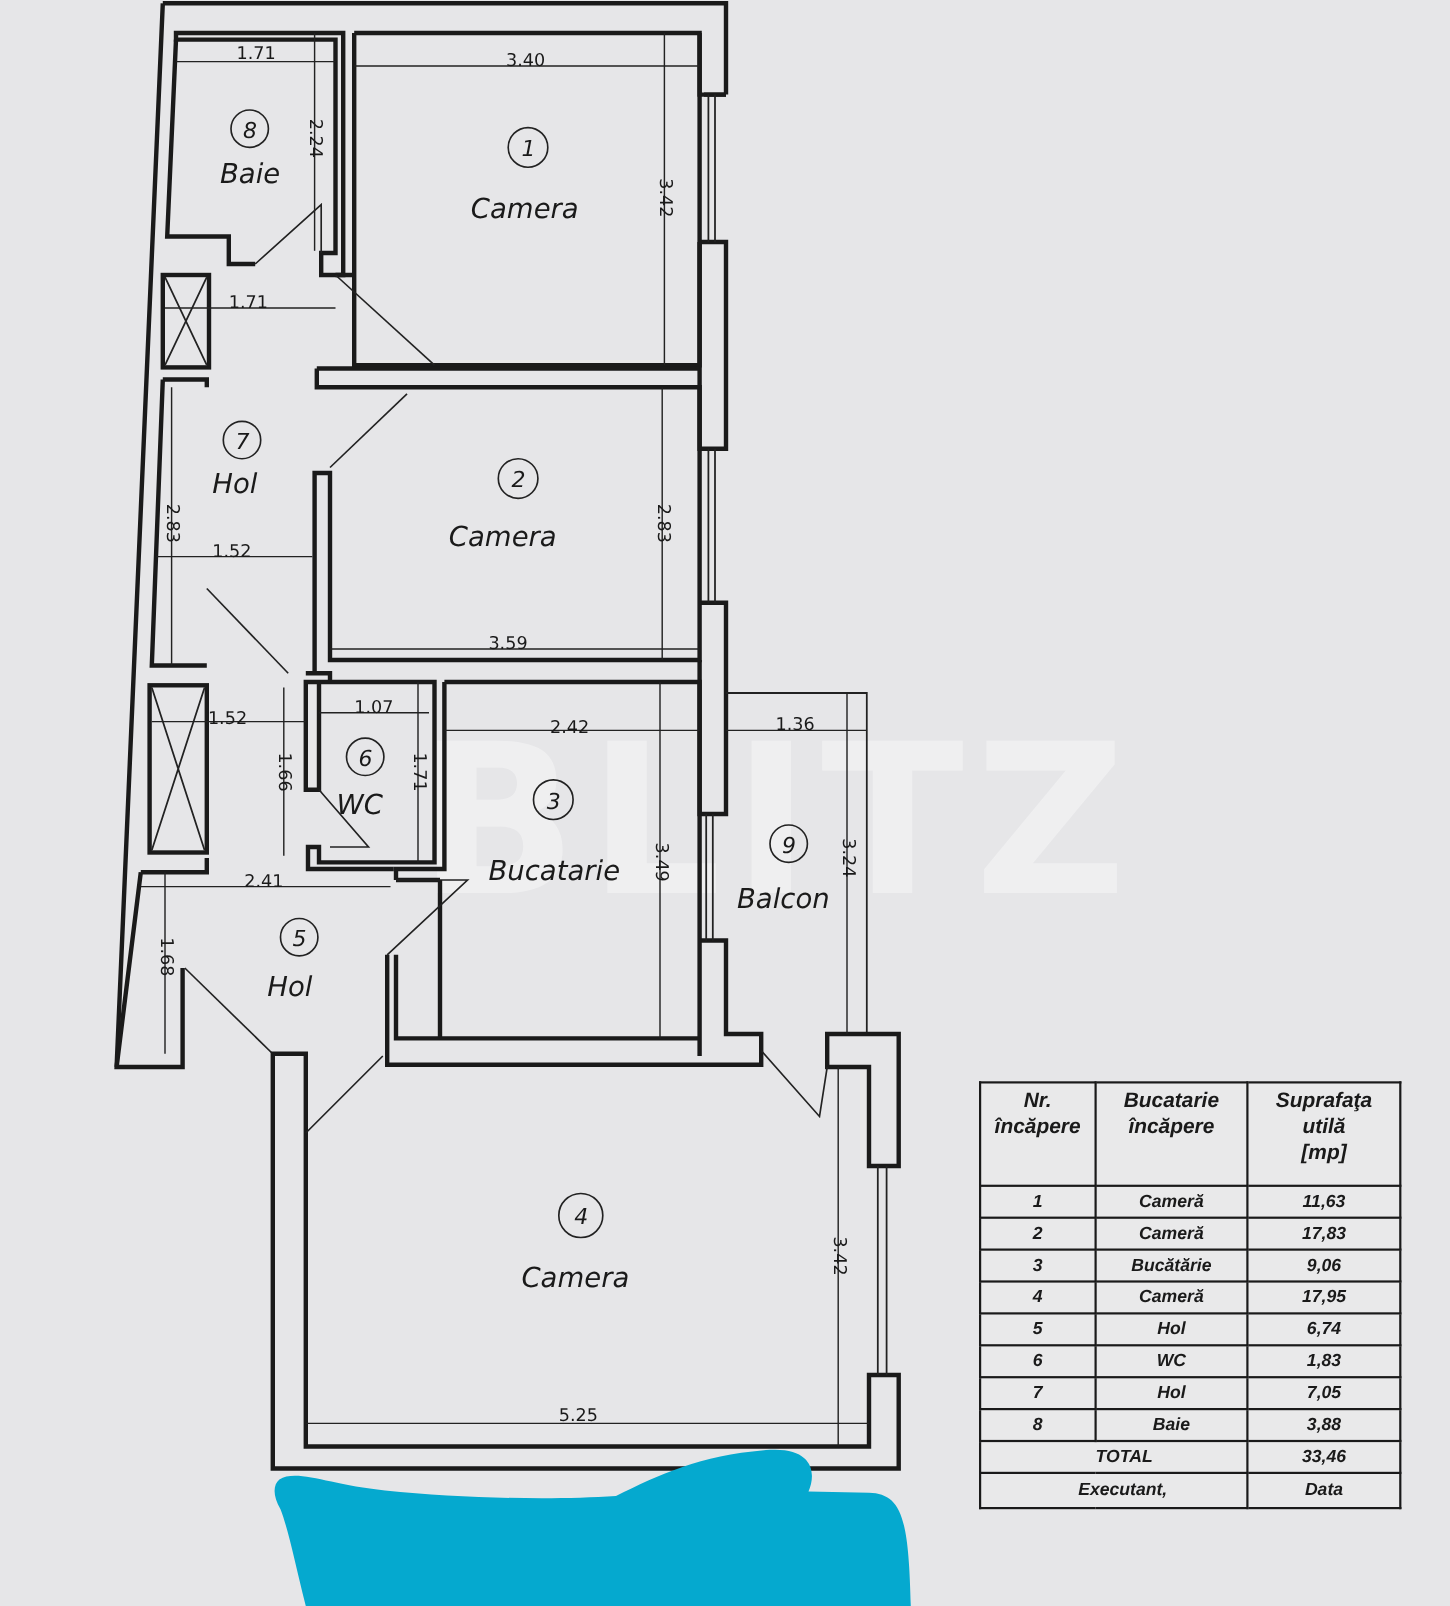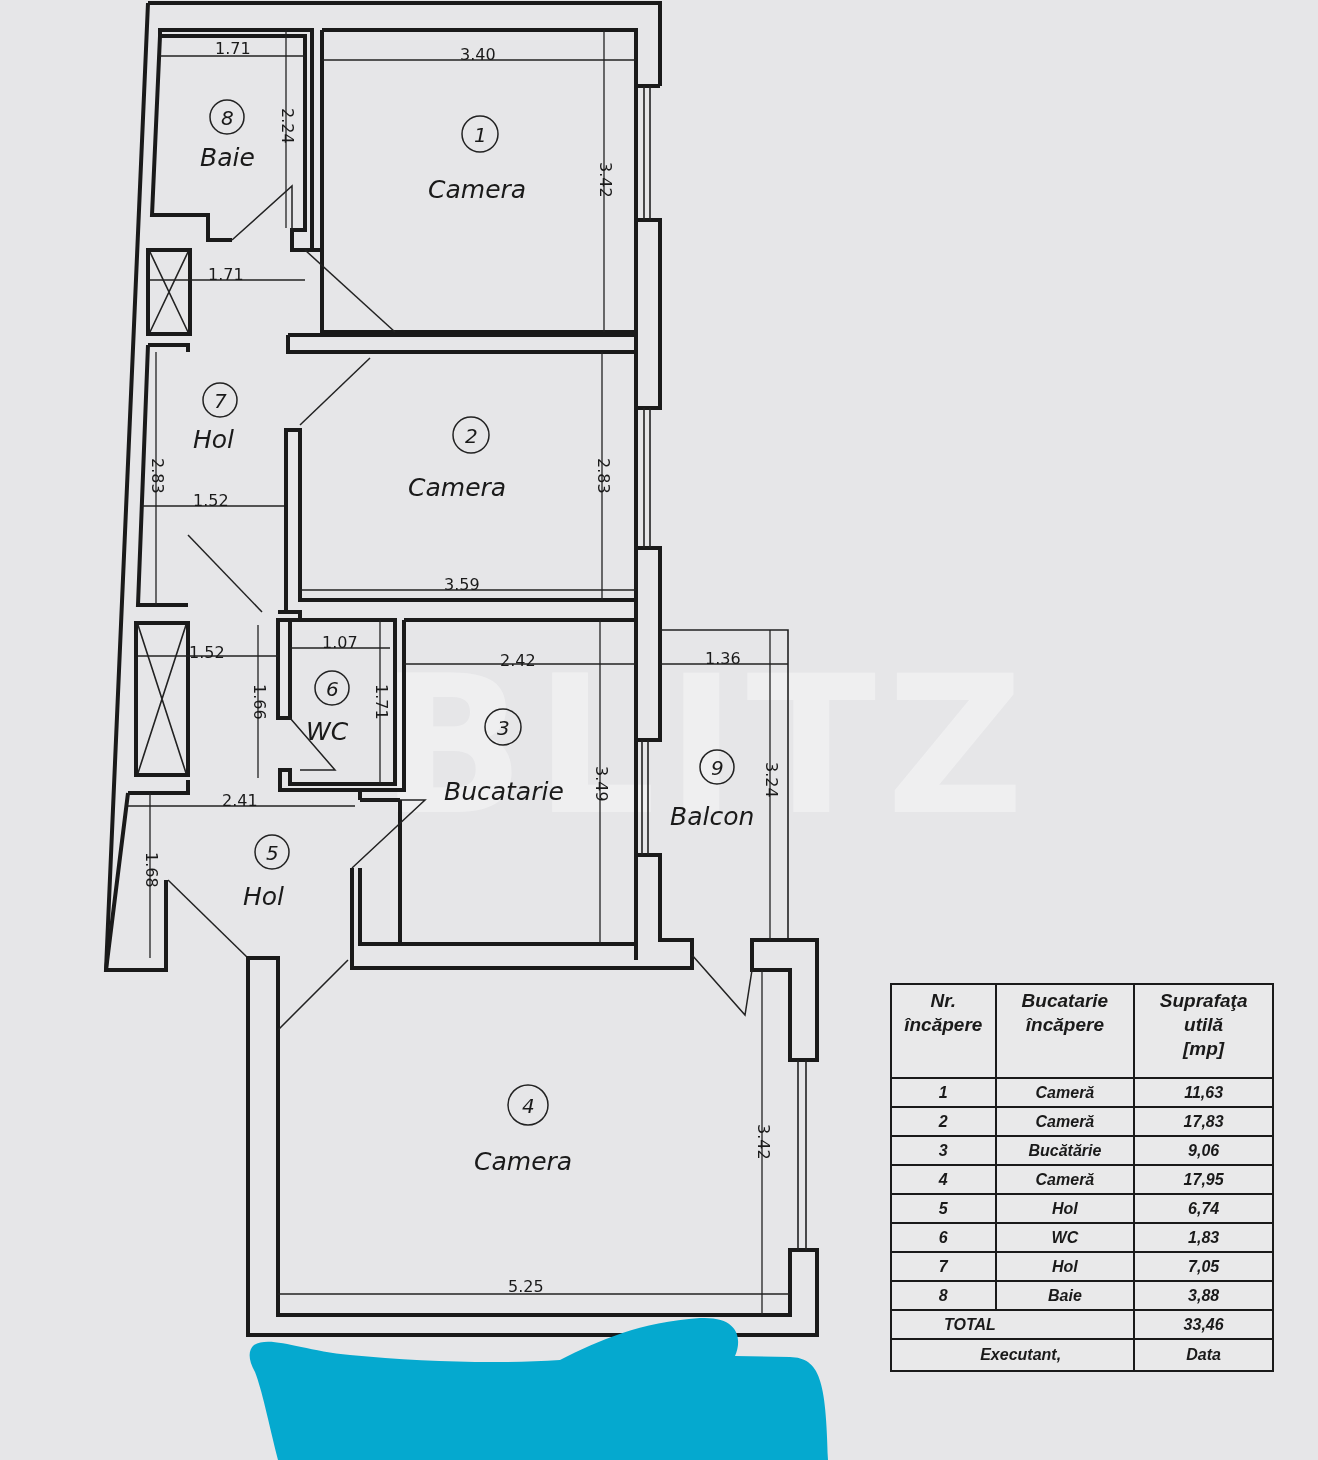--- a/index.html
+++ b/index.html
@@ -266,21 +266,21 @@
         <td>7</td>
         <td>Hol</td>
         <td>7,05</td>
       </tr>
     <tr>
         <td>8</td>
         <td>Baie</td>
         <td>3,88</td>
       </tr>
     <tr>
-      <td colspan="2" style="text-align:left;padding-left:52px;">TOTAL</td>
+      <td colspan="2" style="text-align:left;padding-left:104px;">TOTAL</td>
       <td>33,46</td>
     </tr>
     <tr>
       <td colspan="2" style="height:30px;padding-left:16px;">Executant,</td>
       <td>Data</td>
     </tr>
 
   </tbody>
 </table>
 

